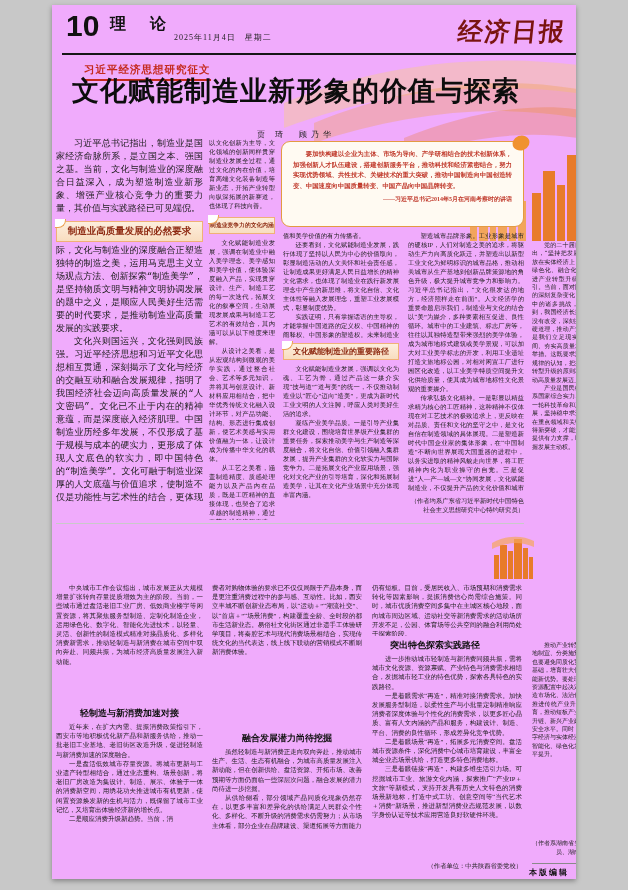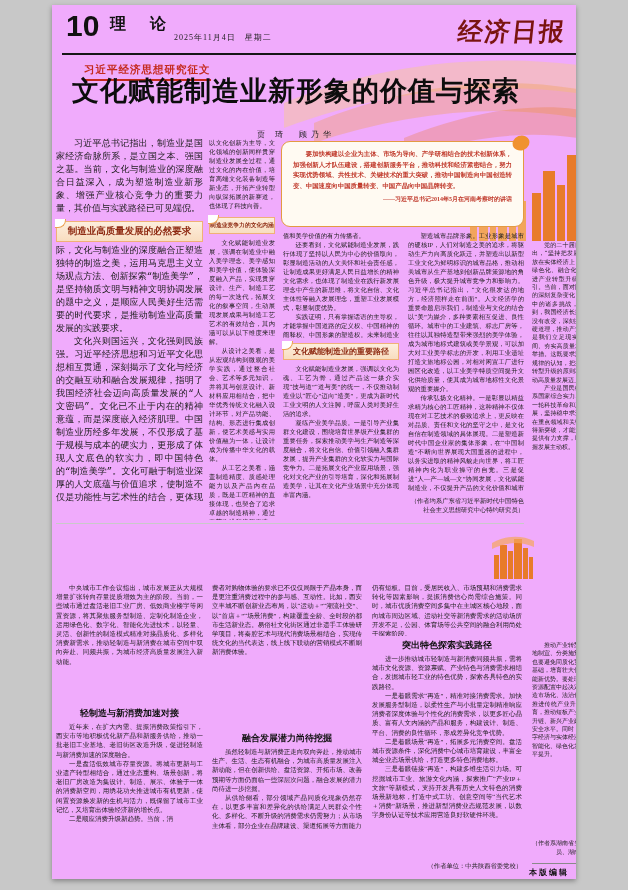--- a/index.html
+++ b/index.html
@@ -175,21 +175,21 @@
   </div>
   <div class="abs subhead" style="left:160px; top:727px; width:150px;">融合发展潜力尚待挖掘</div>
   <div class="abs body-sm2" style="left:160px; top:742px; width:150px; height:127px;">
     <p class="para">虽然轻制造与新消费正走向双向奔赴，推动城市生产、生活、生态有机融合，为城市高质量发展注入新动能，但在创新供给、盘活资源、开拓市场、改善预期等方面仍面临一些深层次问题，融合发展的潜力尚待进一步挖掘。</p>
     <p class="para">从供给侧看，部分领域产品同质化现象仍然存在，以更多丰富和差异化的供给满足人民群众个性化、多样化、不断升级的消费需求仍需努力；从市场主体看，部分企业在品牌建设、渠道拓展等方面能力</p>
   </div>
 
   <div class="abs body-sm2" style="left:320px; top:578px; width:150px; height:53px;">
     <p>仍有短板。目前，受居民收入、市场预期和消费需求转化等因素影响，提振消费信心尚需综合施策。同时，城市优质消费空间多集中在主城区核心地段，面向城市周边区域、运动社交等新消费需求的活动场所开发不足，公园、体育场等公共空间的融合利用尚处于探索阶段。</p>
   </div>
-  <div class="abs subhead" style="left:320px; top:634px; width:150px;">突出特色探索实践路径</div>
+  <div class="abs subhead" style="left:308px; top:634px; width:150px;">突出特色探索实践路径</div>
   <div class="abs body-sm2" style="left:320px; top:649px; width:150px; height:205px;">
     <p class="para">进一步推动城市轻制造与新消费同频共振，需将城市文化资源、资源禀赋、产业特色与消费需求相结合，发掘城市轻工业的特色优势，探索各具特色的实践路径。</p>
     <p class="para">一是着眼需求“再造”，精准对接消费需求。加快发展服务型制造，以柔性生产与小批量定制精准响应消费者深度体验与个性化的消费需求，以更多匠心品质、富有人文内涵的产品和服务，构建设计、制造、平台、消费的良性循环，形成差异化竞争优势。</p>
     <p class="para">二是着眼场景“再造”，拓展多元消费空间。盘活城市资源条件，深化消费中心城市培育建设，丰富全城全业态场景供给，打造更多特色消费地标。</p>
     <p class="para">三是着眼链接“再造”，构建多维生活引力场。可挖掘城市工业、旅游文化内涵，探索推广“产业IP＋文旅”等新模式，支持开发具有历史人文特色的消费场景新地标，打造中式工坊、创意空间等“当代艺术＋消费”新场景，推进新型消费业态规范发展，以数字身份认证等技术应用营造良好软硬件环境。</p>
   </div>
   <div class="abs footnote" style="left:320px; top:856px; width:150px;">（作者单位：中共陕西省委党校）</div>
 
   <div class="abs verttitle" style="left:566px; top:240px; width:48px; height:392px; text-align:center;">把握产业转型升级的原则重点</div>
   <div class="abs vertby" style="left:548px; top:440px; height:60px;">李志军</div>

